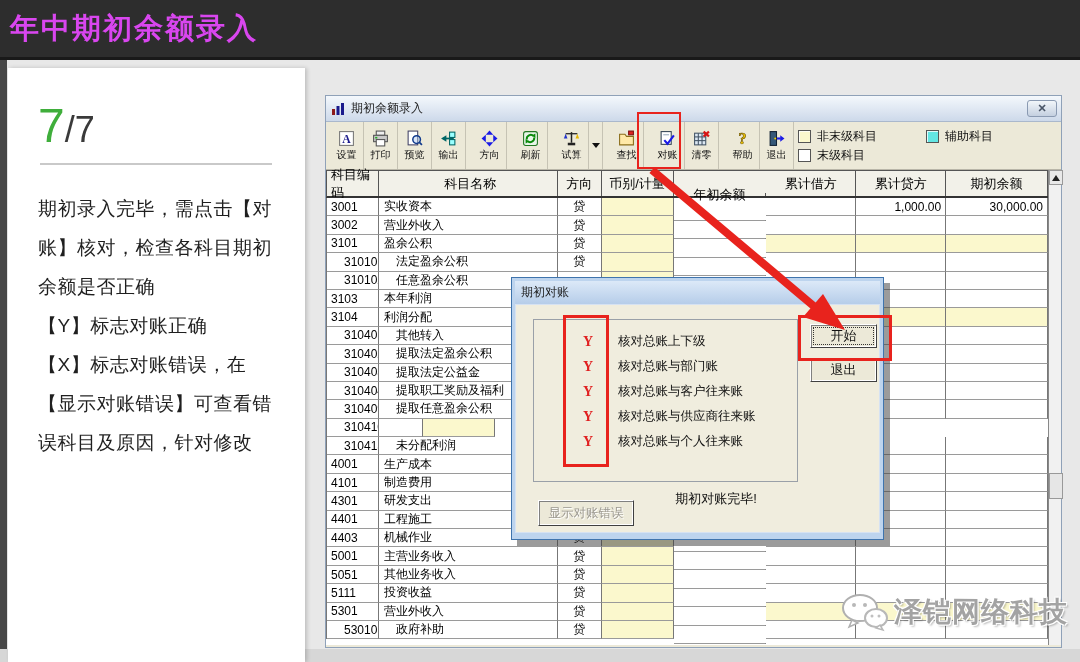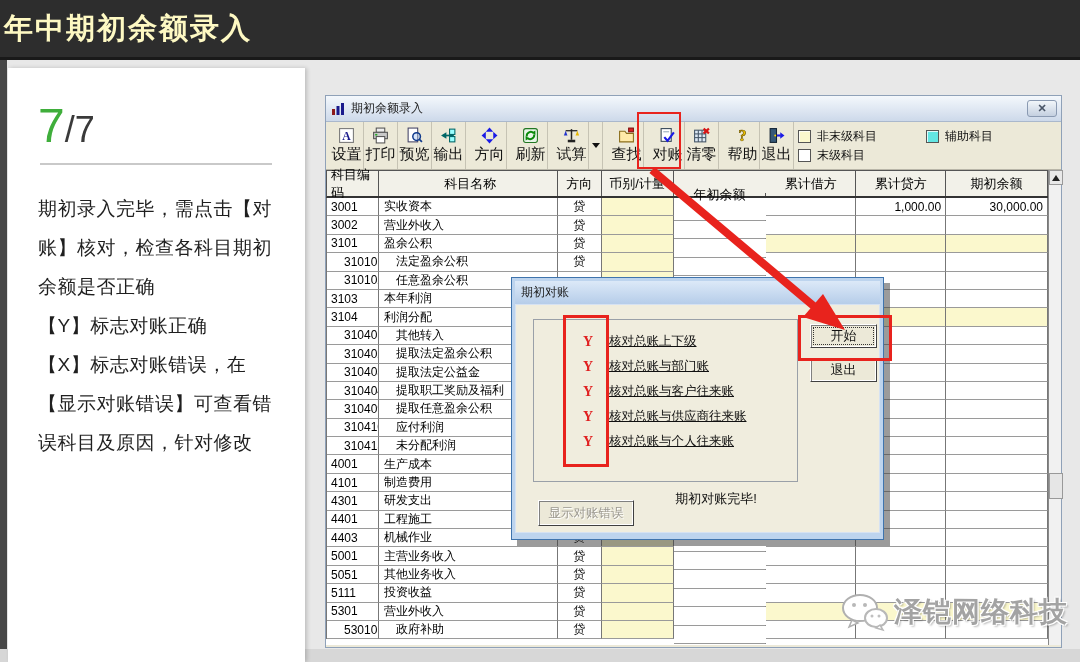--- a/index.html
+++ b/index.html
@@ -3,21 +3,21 @@
 <meta charset="utf-8">
 <style>
   html,body{margin:0;padding:0;}
   body{width:1080px;height:662px;position:relative;overflow:hidden;
        font-family:"Liberation Sans","DejaVu Sans",sans-serif;background:#e8e8e8;}
   .stage{position:absolute;inset:0;}
 
   
   .top-header{position:absolute;left:0;top:0;width:1080px;height:57px;background:#2d2d2d;
               border-bottom:3px solid #191919;display:flex;align-items:center;}
-  .top-header span{color:#fef9c3;font-size:29px;font-weight:bold;letter-spacing:2px;margin-left:4px;}
+  .top-header span{color:#d946ef;font-size:29px;font-weight:bold;letter-spacing:2px;margin-left:10px;}
 
   .left-strip{position:absolute;left:0;top:60px;width:7px;height:602px;background:#474747;}
   .bottom-band{position:absolute;left:0;top:649px;width:1080px;height:13px;background:#d7d7d7;}
 
   
   .panel{position:absolute;left:8px;top:68px;width:297px;height:594px;background:#ffffff;
          box-shadow:2px 0 4px rgba(0,0,0,.18);z-index:10;box-sizing:border-box;padding:30px 20px 0 30px;}
   .step{white-space:nowrap;}
   .step .cur{color:#3fae3b;font-size:48px;}
   .step .tot{color:#3a3a3a;font-size:36px;}
@@ -35,21 +35,21 @@
           border:1px solid #8a9ab2;border-radius:3px;font-size:11px;font-weight:bold;color:#4a5668;
           display:flex;align-items:center;justify-content:center;cursor:default;padding:0;}
 
   
   .toolbar{height:47px;display:flex;align-items:stretch;padding-left:4px;position:relative;
            background:#ece9d8;border-bottom:1px solid #b9b6a8;}
   .tbtn{width:33px;display:flex;flex-direction:column;align-items:center;justify-content:center;
         border-right:1px solid #c6c3b4;cursor:default;}
   .tbtn .ticon{width:17px;height:17px;}
   .tbtn .ticon svg{width:17px;height:17px;display:block;}
-  .tbtn .tlabel{font-size:15px;color:#111;margin-top:1px;white-space:nowrap;}
+  .tbtn .tlabel{font-size:10px;color:#111;margin-top:1px;white-space:nowrap;}
   .tdrop{width:13px;display:flex;align-items:center;justify-content:center;border-right:1px solid #c6c3b4;}
   .tdrop i{width:0;height:0;border-left:4px solid transparent;border-right:4px solid transparent;border-top:5px solid #111;}
   .gap{margin-right:7px;}
   
   .legend{position:absolute;left:472px;top:5px;width:262px;display:flex;flex-wrap:wrap;}
   .litem{width:128px;display:flex;align-items:center;height:19px;}
   .lsq{width:11px;height:11px;border:1px solid #555;box-shadow:inset 1px 1px 0 rgba(255,255,255,.8);margin-right:6px;}
   .litem span{font-size:12px;color:#111;}
   
   .rect-toolbar{position:absolute;left:311px;top:16px;width:40px;height:53px;border:2px solid #e8231d;z-index:30;}
@@ -84,21 +84,21 @@
   
   .dialog{position:absolute;left:511px;top:277px;width:373px;height:263px;z-index:60;
           border:1px solid #3f74ad;background:#bdd4ee;box-shadow:6px 6px 0 rgba(55,55,55,.5);box-sizing:border-box;padding:3px;}
   .dtitle{height:23px;background:linear-gradient(#dce9f8,#b6cde9);display:flex;align-items:center;
           font-size:12px;color:#1a1a1a;padding-left:6px;}
   .dbody{position:relative;background:#f0edde;height:229px;border:1px solid #d6e2f2;box-sizing:border-box;}
   .groupbox{position:absolute;left:17px;top:14px;width:265px;height:163px;border:1px solid #9aa0a8;box-sizing:border-box;padding-top:9px;}
   .citem{height:25px;display:flex;align-items:center;}
   .ymark{width:28px;margin-left:40px;text-align:center;color:#e02020;font-weight:bold;
          font-family:"Liberation Serif","DejaVu Serif",serif;font-size:14px;}
-  .clabel{font-size:12.5px;color:#111;margin-left:7px;text-decoration:underline;}
+  .clabel{font-size:12.5px;color:#111;margin-left:16px;}
   .rect-y{position:absolute;left:47px;top:10px;width:40px;height:146px;border:3px solid #e8231d;z-index:5;}
   .btn3d{background:#ece9d8;border:1px solid #404040;border-top-color:#fff;border-left-color:#fff;
          box-shadow:1px 1px 0 #808080 inset, -1px -1px 0 #fff inset;font-size:13px;color:#111;cursor:default;
          font-family:inherit;}
   .btn-start{position:absolute;left:294px;top:19px;width:67px;height:24px;outline:1px dotted #333;outline-offset:-4px;}
   .btn-exit{position:absolute;left:294px;top:53px;width:67px;height:24px;}
   .rect-start{position:absolute;left:282px;top:10px;width:88px;height:40px;border:3px solid #e8231d;z-index:5;}
   .dstatus{position:absolute;left:100px;top:185px;width:200px;text-align:center;font-size:13px;color:#111;}
   .btn-showerr{position:absolute;left:22px;top:195px;width:96px;height:26px;color:#9b9890;
                text-shadow:1px 1px 0 #fff;font-size:12.5px;}
@@ -426,21 +426,20 @@
               <div class="tcell c1 ind">提取任意盈余公积</div>
               <div class="tcell c2"></div>
               <div class="tcell c3 yl"></div>
               <div class="tcell c4 num yl"></div>
               <div class="tcell c5 num"></div>
               <div class="tcell c6 num"></div>
               <div class="tcell c7 num"></div>
             </div>
             <div class="trow">
               <div class="tcell c0 ind">310410</div>
-              <div class="tcell c1 ind">应付利润</div>
               <div class="tcell c2"></div>
               <div class="tcell c3 yl"></div>
               <div class="tcell c4 num yl"></div>
               <div class="tcell c5 num"></div>
               <div class="tcell c6 num"></div>
               <div class="tcell c7 num"></div>
             </div>
             <div class="trow">
               <div class="tcell c0 ind">310415</div>
               <div class="tcell c1 ind">未分配利润</div>

